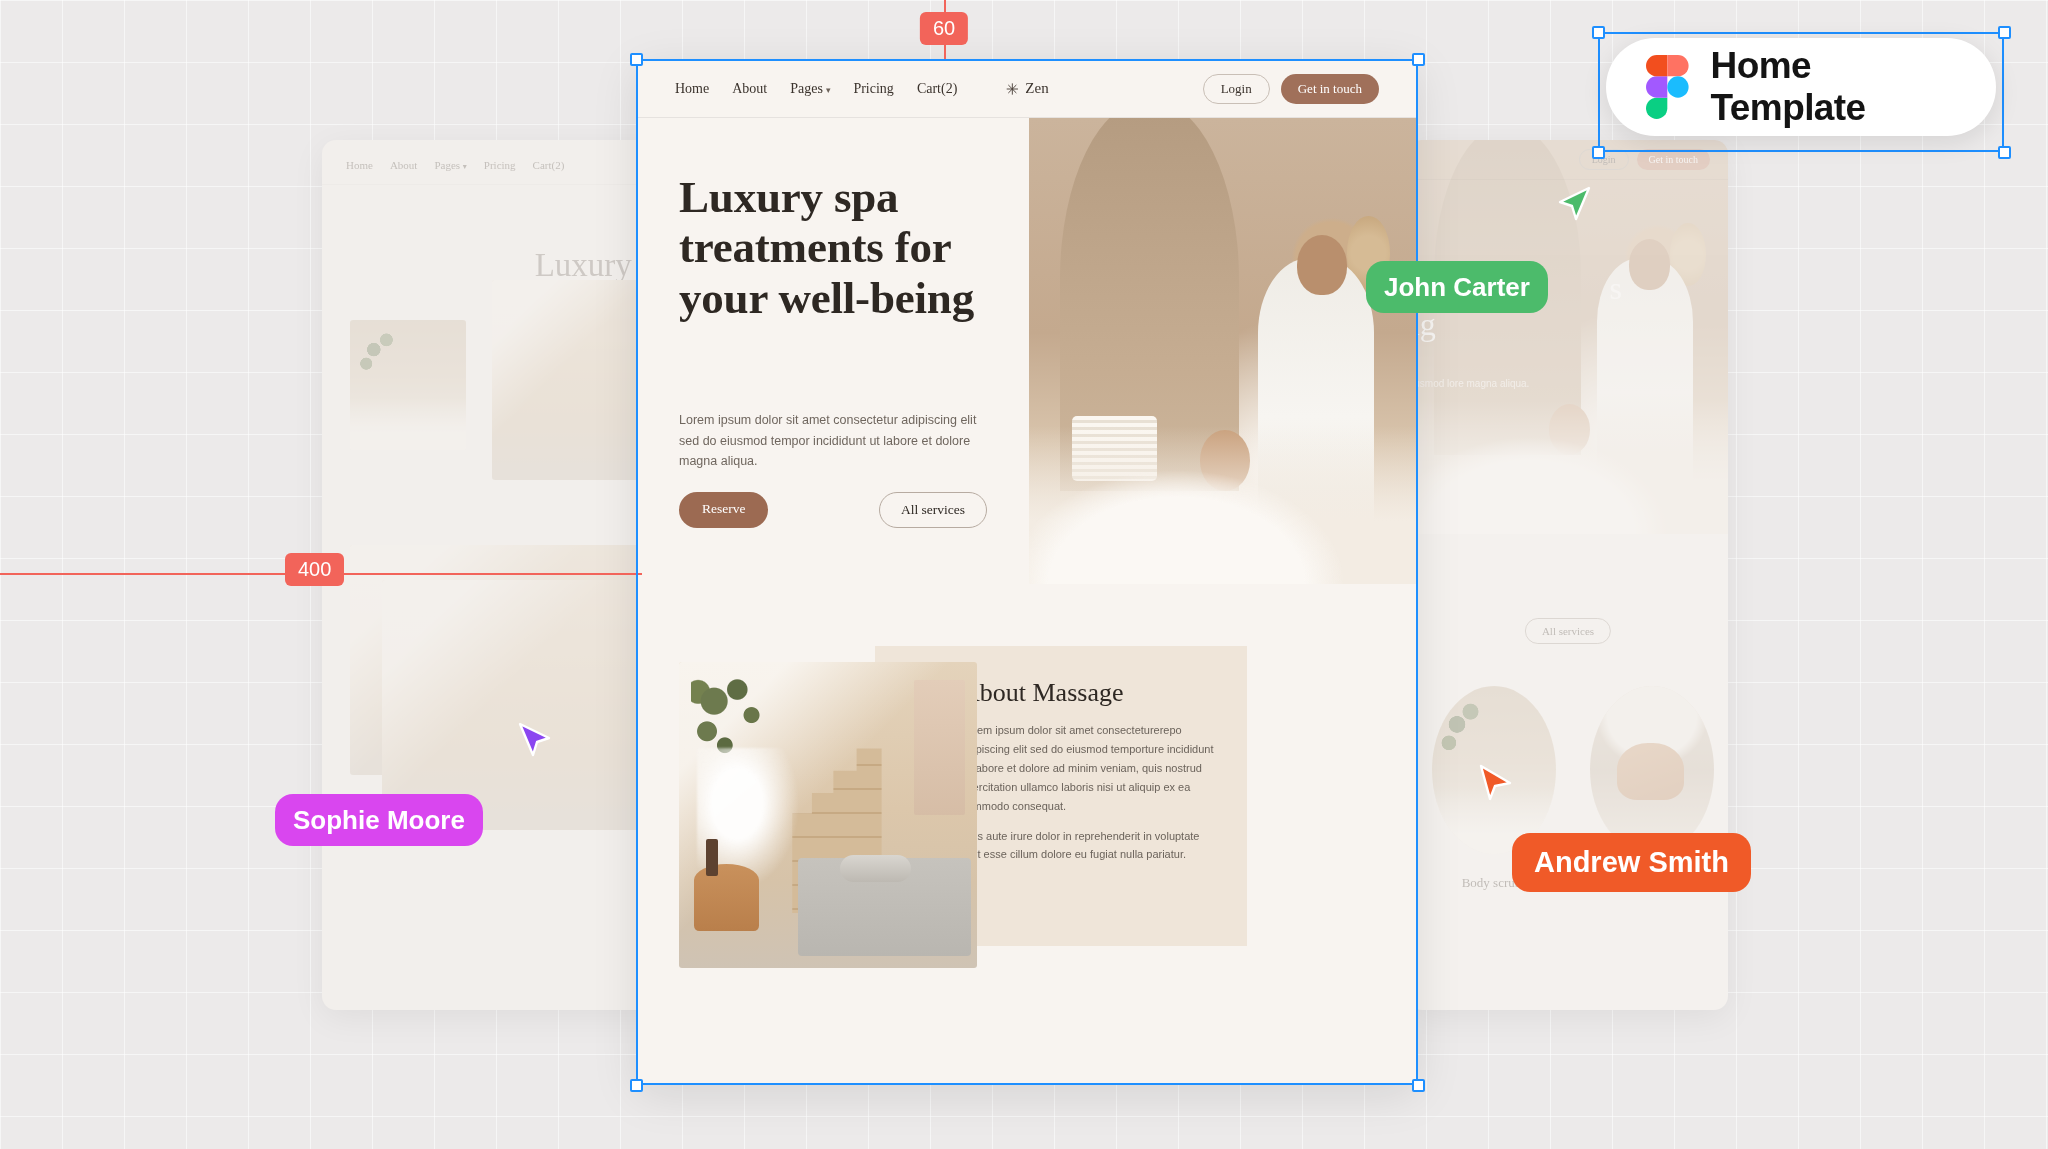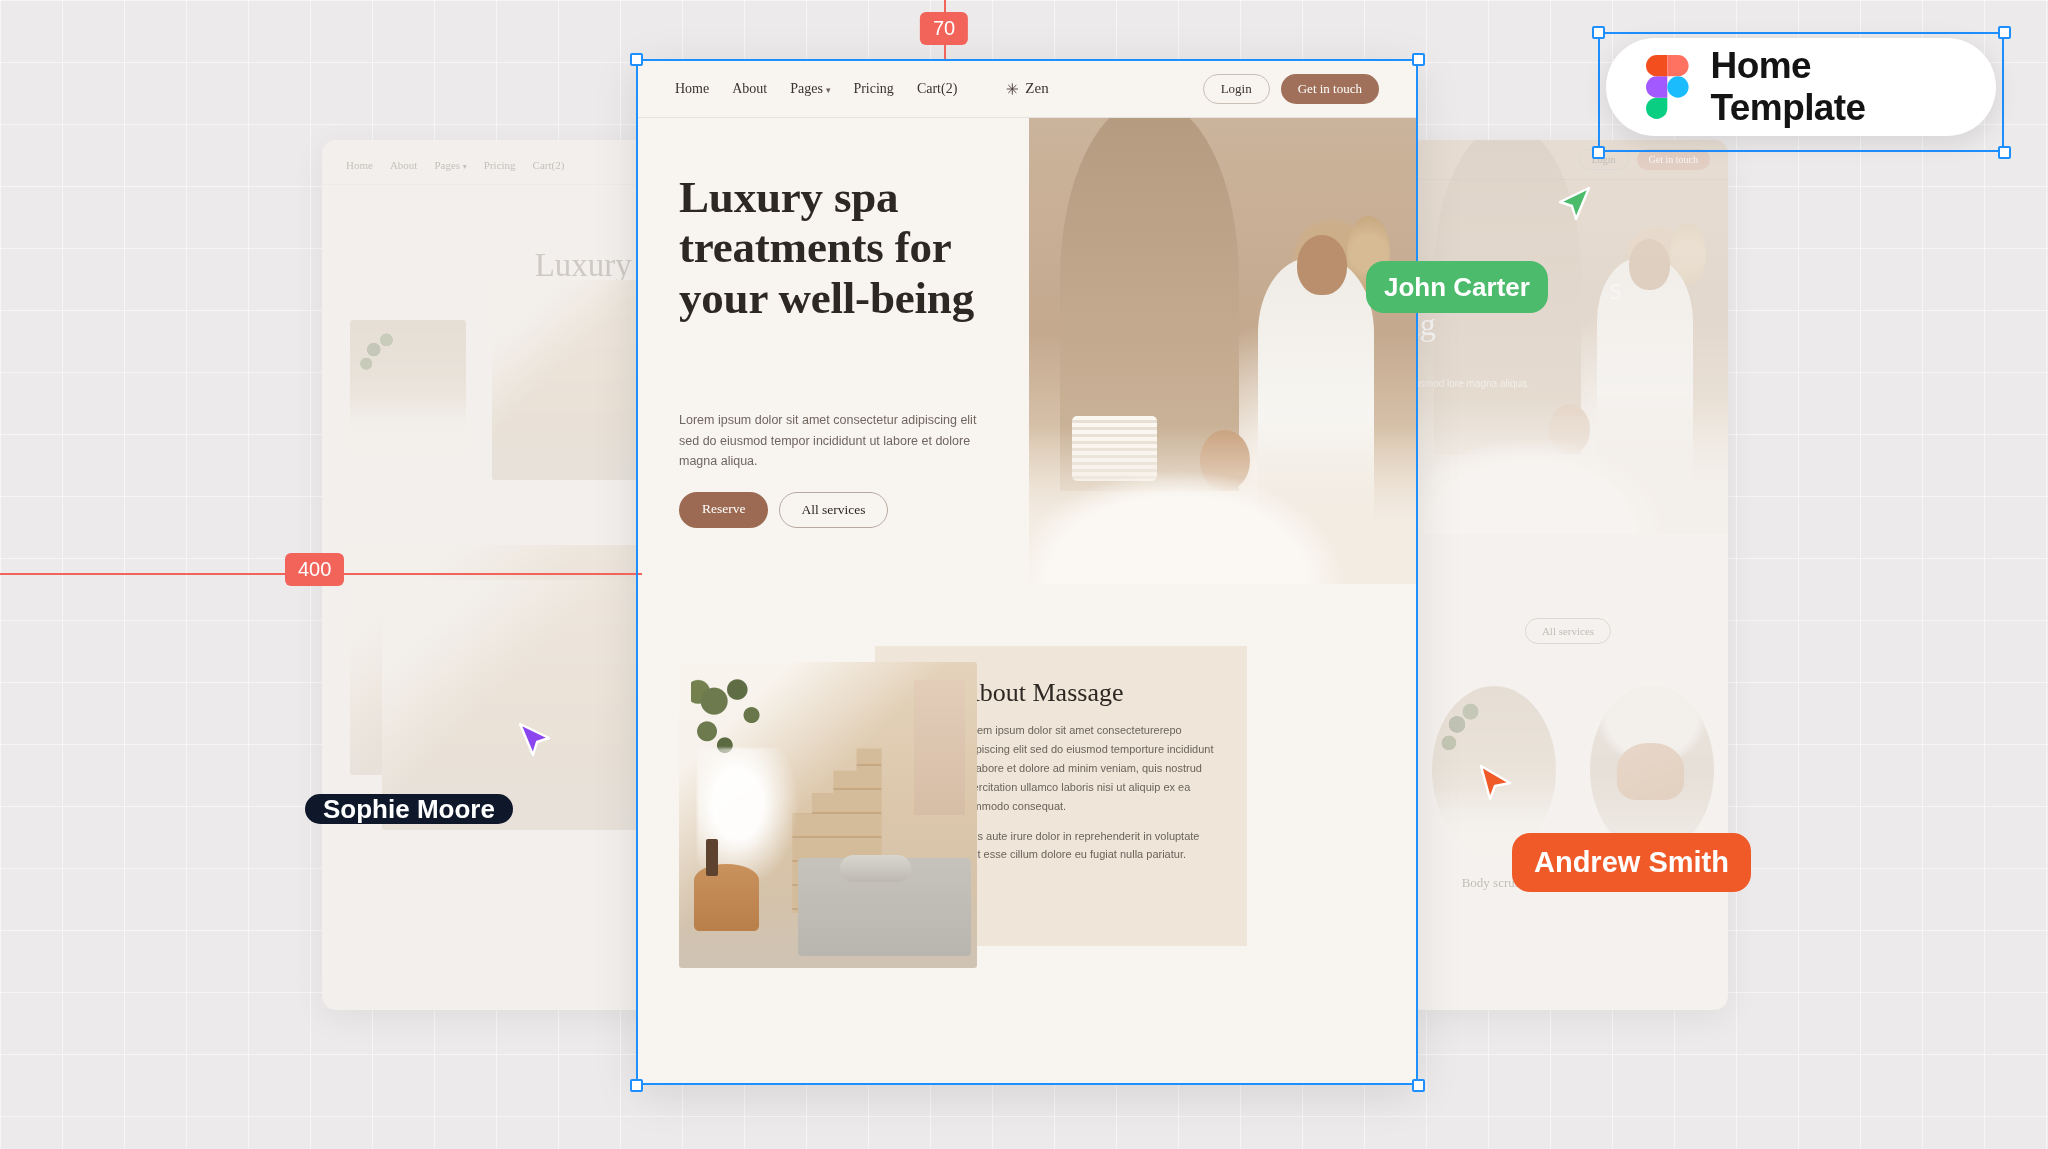--- a/index.html
+++ b/index.html
@@ -103,21 +103,21 @@
   .hero-title {
     font-family: "Liberation Serif", serif;
     font-size: 45px; line-height: 1.12; color: #2e2823;
     font-weight: 700; letter-spacing: -.2px;
   }
   .hero-copy {
     margin-top: auto;
     font-size: 12.5px; line-height: 1.65; color: #6f665e;
     max-width: 300px;
   }
-  .hero-btns { display: flex; gap: 11px; margin: 20px 0 56px; }
+  .hero-btns { display: flex; gap: 11px; margin: 20px 0 56px; justify-content: space-between; }
   .btn-reserve {
     font-family: "Liberation Serif", serif; font-size: 13.5px;
     padding: 9px 23px; border-radius: 40px;
     background: #9c6a52; color: #fff;
   }
   .btn-allsvc {
     font-family: "Liberation Serif", serif; font-size: 13.5px;
     padding: 9px 21px; border-radius: 40px;
     border: 1px solid #b7aba1; color: #2e2823; background: transparent;
   }
@@ -509,21 +509,21 @@
             <div class="room-roll"></div>
             <div class="room-table"></div>
             <div class="room-bottle"></div>
           </div>
         </div>
       </div>
     </div>
   </div>
 
   <div class="guide-v" style="left:944px; top:0; height:60px;"></div>
-  <div class="measure" style="left:944px; top:12px; transform:translateX(-50%);">70</div>
+  <div class="measure" style="left:944px; top:12px; transform:translateX(-50%);">60</div>
 
   <div class="guide-h" style="left:0; top:573px; width:291px;"></div>
   <div class="guide-h" style="left:342px; top:573px; width:300px;"></div>
   <div class="measure" style="left:285px; top:553px;">400</div>
 
   <div class="sel-border" style="left:636px; top:59px; width:782px; height:1026px;"></div>
   <div class="handle" style="left:630px; top:53px;"></div>
   <div class="handle" style="left:1412px; top:53px;"></div>
   <div class="handle" style="left:630px; top:1079px;"></div>
   <div class="handle" style="left:1412px; top:1079px;"></div>
@@ -546,20 +546,20 @@
   </div>
 
   <svg class="cursor" style="left:1557px; top:185px;" viewBox="0 0 34 38">
     <path d="M32 3 L3 17 L15 21 L19 34 Z" fill="#4CBB6B" stroke="#fff" stroke-width="2.4" stroke-linejoin="round"></path>
   </svg>
   <div class="cursor-name" style="left:1366px; top:261px; background:#4CBB6B; font-size:26px; padding:13px 18px;">John Carter</div>
 
   <svg class="cursor" style="left:518px; top:719px;" viewBox="0 0 34 38">
     <path d="M2 5 L31 19 L19 23 L15 36 Z" fill="#8B46F0" stroke="#fff" stroke-width="2.4" stroke-linejoin="round"></path>
   </svg>
-  <div class="cursor-name" style="left:305px; top:794px; background:#0f172a; font-size:26px; padding:2px 18px;">Sophie Moore</div>
+  <div class="cursor-name" style="left:275px; top:794px; background:#d946ef; font-size:26px; padding:13px 18px;">Sophie Moore</div>
 
   <svg class="cursor" style="left:1478px; top:763px;" viewBox="0 0 34 38">
     <path d="M3 3 L32 20 L17 23 L12 36 Z" fill="#F05A28" stroke="#fff" stroke-width="2.4" stroke-linejoin="round"></path>
   </svg>
   <div class="cursor-name" style="left:1512px; top:833px; background:#F05A28; font-size:29px; padding:15px 22px;">Andrew Smith</div>
 
 </div>
 
 </body></html>

